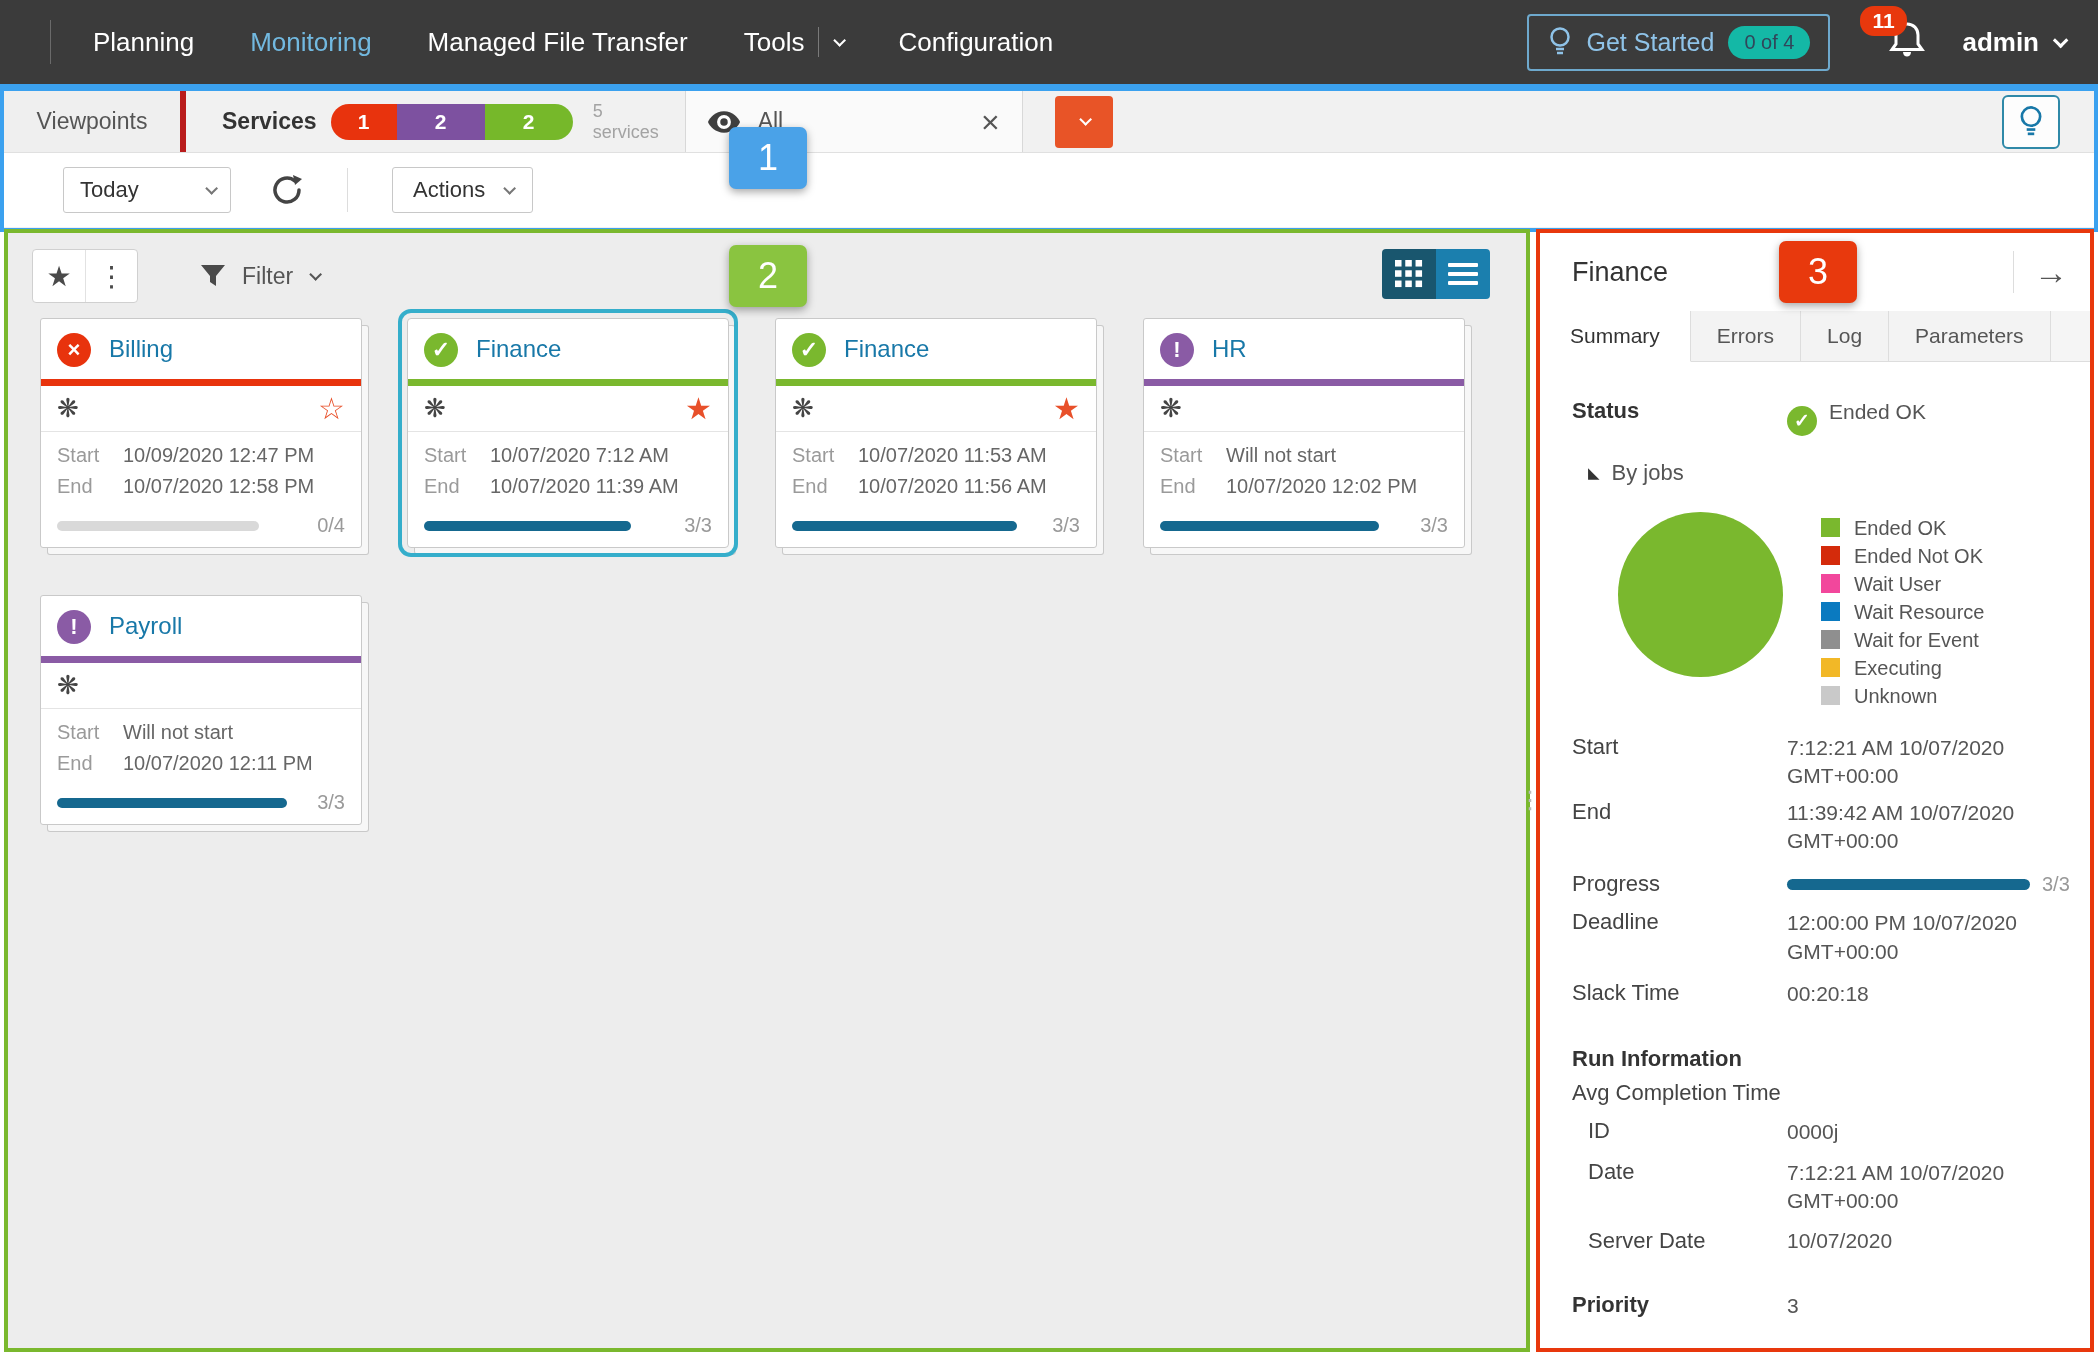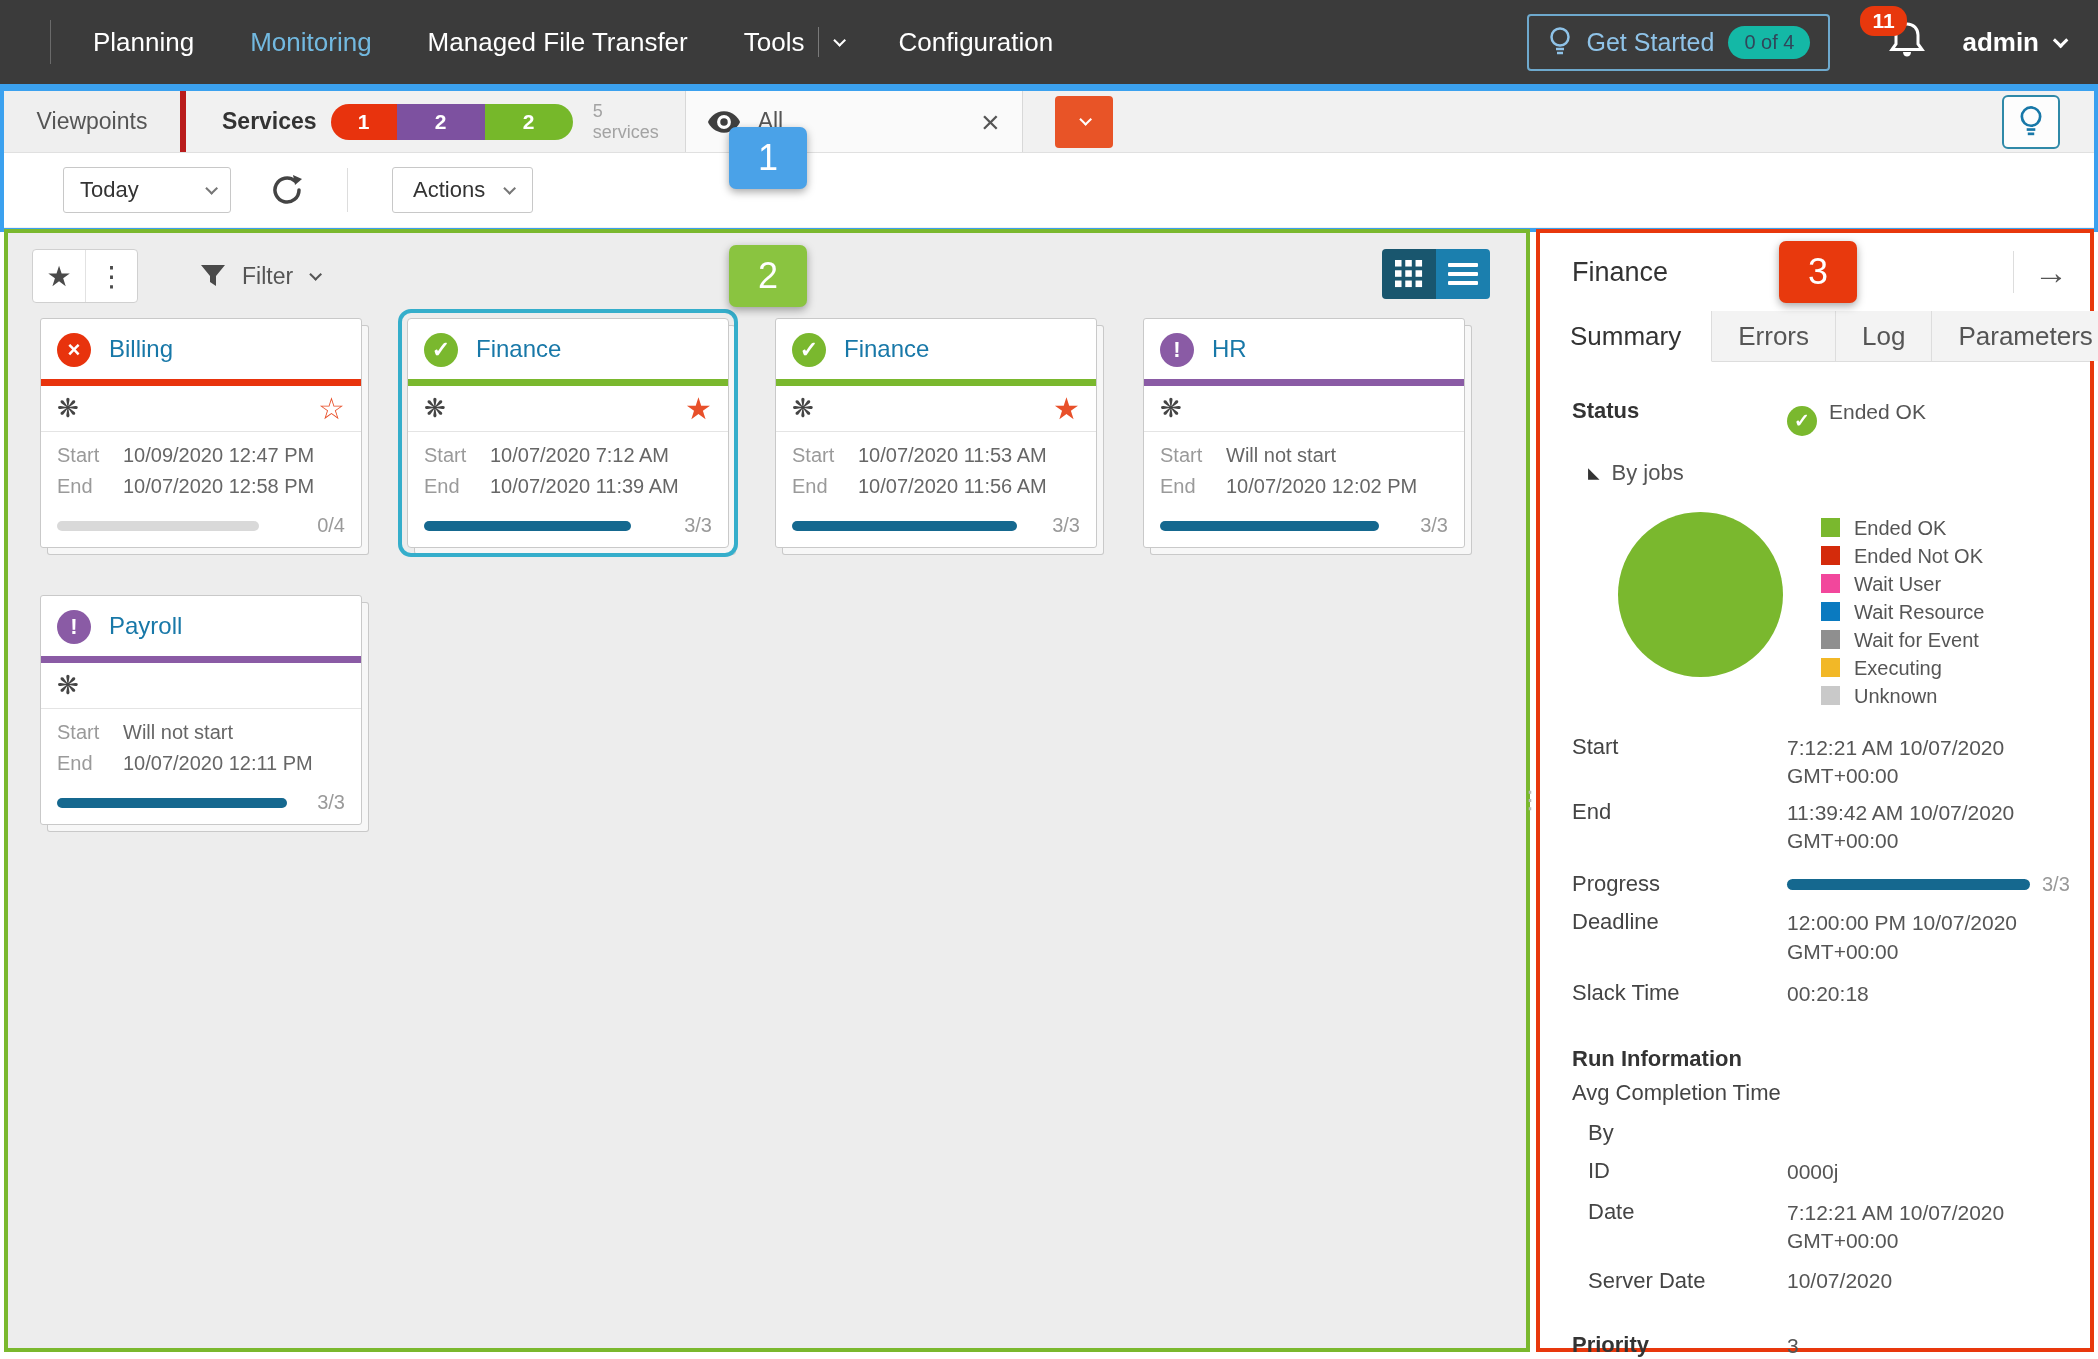--- a/index.html
+++ b/index.html
@@ -90,21 +90,21 @@
   .splitter { position:absolute; left:1518px; top:786px; color:#bbb; font-size:24px; letter-spacing:-2px; }
 
   
   .region3 { position:absolute; left:1536px; top:229px; width:558px; height:1123px; border:4px solid #e8380d; background:#fff; }
   .panel-head { height:78px; display:flex; align-items:center; padding:0 22px 0 32px; }
   .panel-title { font-size:27px; color:#333; }
   .panel-head-right { margin-left:auto; display:flex; align-items:center; gap:20px; }
   .head-sep { width:1px; height:42px; background:#ddd; }
   .arrow-btn { font-size:34px; color:#555; cursor:pointer; line-height:1; }
   .panel-tabs { height:51px; display:flex; background:#f5f5f5; border-bottom:1px solid #ddd; }
-  .ptab { display:flex; align-items:center; justify-content:center; font-size:26px; color:#555; border-right:1px solid #ddd; cursor:pointer; padding:0 26px; background:#f3f3f3; }
+  .ptab { display:flex; align-items:center; justify-content:center; font-size:21px; color:#555; border-right:1px solid #ddd; cursor:pointer; padding:0 26px; background:#f3f3f3; }
   .ptab.active { background:#fff; color:#333; border-bottom:1px solid #fff; margin-bottom:-1px; padding:0 30px; }
   .panel-body { padding:36px 24px 0 32px; }
   .prow { display:flex; align-items:flex-start; }
   .plabel { width:215px; font-size:22px; color:#444; flex:none; }
   .plabel.bold { font-weight:bold; color:#333; }
   .plabel.indent { padding-left:16px; }
   .pval { font-size:21px; color:#555; line-height:1.35; }
   .status-icon { width:30px; height:30px; border-radius:50%; background:#7ab82e; color:#fff; display:inline-flex; align-items:center; justify-content:center; font-size:19px; font-weight:bold; margin-right:12px; vertical-align:-8px; }
   .byjobs { margin:24px 0 0 16px; display:flex; align-items:center; gap:12px; font-size:22px; color:#555; cursor:pointer; }
   .tri { font-size:15px; color:#333; }
@@ -478,24 +478,20 @@
       <span class="plabel">Slack Time</span>
       <span class="pval">00:20:18</span>
     </div>
     <div class="prow" style="margin-top:38px;">
       <span class="plabel bold" style="width:auto;">Run Information</span>
     </div>
 
     <div class="prow" style="margin-top:8px;">
       <span class="plabel" style="width:auto;">Avg Completion Time</span>
     </div>
-    <div class="prow" style="margin-top:14px;">
-      <span class="plabel indent">By</span>
-      <span class="pval"></span>
-    </div>
     <div class="prow" style="margin-top:12px;">
       <span class="plabel indent">ID</span>
       <span class="pval">0000j</span>
     </div>
     <div class="prow" style="margin-top:12px;">
       <span class="plabel indent">Date</span>
       <span class="pval">
         <div>7:12:21 AM 10/07/2020</div>
         <div>GMT+00:00</div>
       </span>

